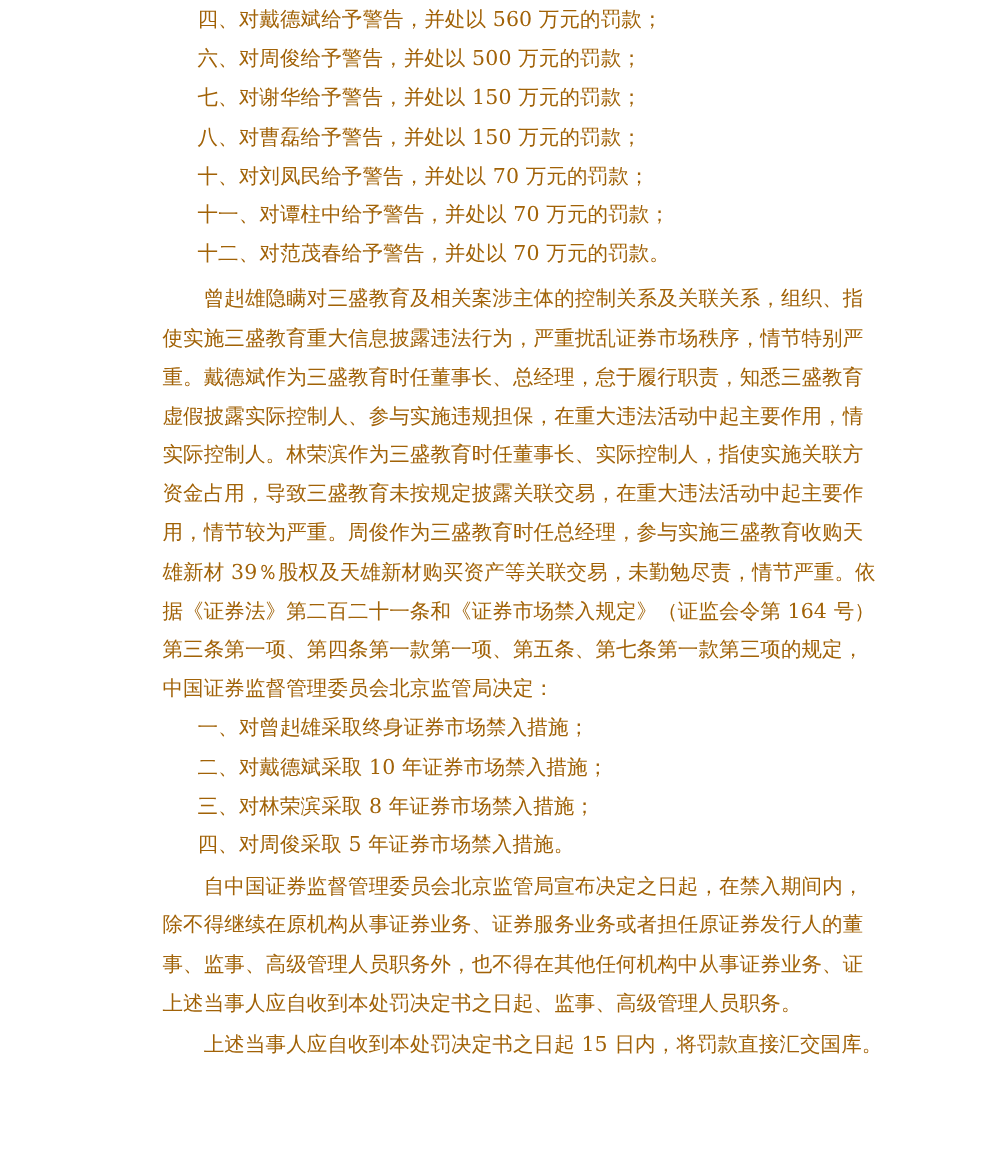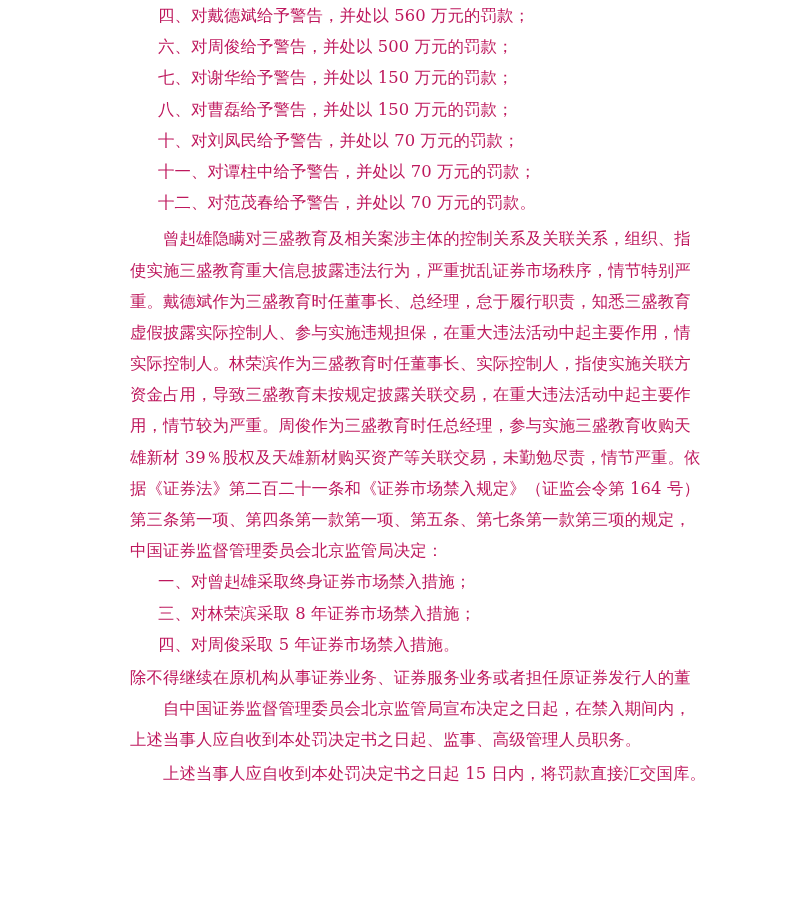--- a/index.html
+++ b/index.html
@@ -26,21 +26,21 @@
     left: 130px;
     top: 0px;
     width: 532px;
   }
 
   
   .line {
     height: 31.2px;
     line-height: 31.2px;
     font-size: 16.4px;
-    color: #be185d;
+    color: #a16207;
     white-space: pre;
     letter-spacing: 0.1px;
     font-family: "DejaVu Serif", "Liberation Serif", serif;
   }
 
   
   .line.indent {
     padding-left: 28px;
   }
 
@@ -78,29 +78,31 @@
       <div class="line">资金占用，导致三盛教育未按规定披露关联交易，在重大违法活动中起主要作</div>
       <div class="line">用，情节较为严重。周俊作为三盛教育时任总经理，参与实施三盛教育收购天</div>
       <div class="line">雄新材 39％股权及天雄新材购买资产等关联交易，未勤勉尽责，情节严重。依</div>
       <div class="line">据《证券法》第二百二十一条和《证券市场禁入规定》（证监会令第 164 号）</div>
       <div class="line">第三条第一项、第四条第一款第一项、第五条、第七条第一款第三项的规定，</div>
       <div class="line">中国证券监督管理委员会北京监管局决定：</div>
     </div>
 
     <div>
       <div class="line indent">一、对曾赳雄采取终身证券市场禁入措施；</div>
+      <div class="line indent">二、对戴德斌采取 10 年证券市场禁入措施；</div>
       <div class="line indent">三、对林荣滨采取 8 年证券市场禁入措施；</div>
       <div class="line indent">四、对周俊采取 5 年证券市场禁入措施。</div>
     </div>
 
     <div class="spacer-2"></div>
 
     <div>
+      <div class="line indent-para">自中国证券监督管理委员会北京监管局宣布决定之日起，在禁入期间内，</div>
       <div class="line">除不得继续在原机构从事证券业务、证券服务业务或者担任原证券发行人的董</div>
-      <div class="line indent-para">自中国证券监督管理委员会北京监管局宣布决定之日起，在禁入期间内，</div>
+      <div class="line">事、监事、高级管理人员职务外，也不得在其他任何机构中从事证券业务、证</div>
       <div class="line">上述当事人应自收到本处罚决定书之日起、监事、高级管理人员职务。</div>
     </div>
 
     <div class="spacer-2"></div>
 
     <div>
       <div class="line indent-para">上述当事人应自收到本处罚决定书之日起 15 日内，将罚款直接汇交国库。</div>
     </div>
 
   </div>

